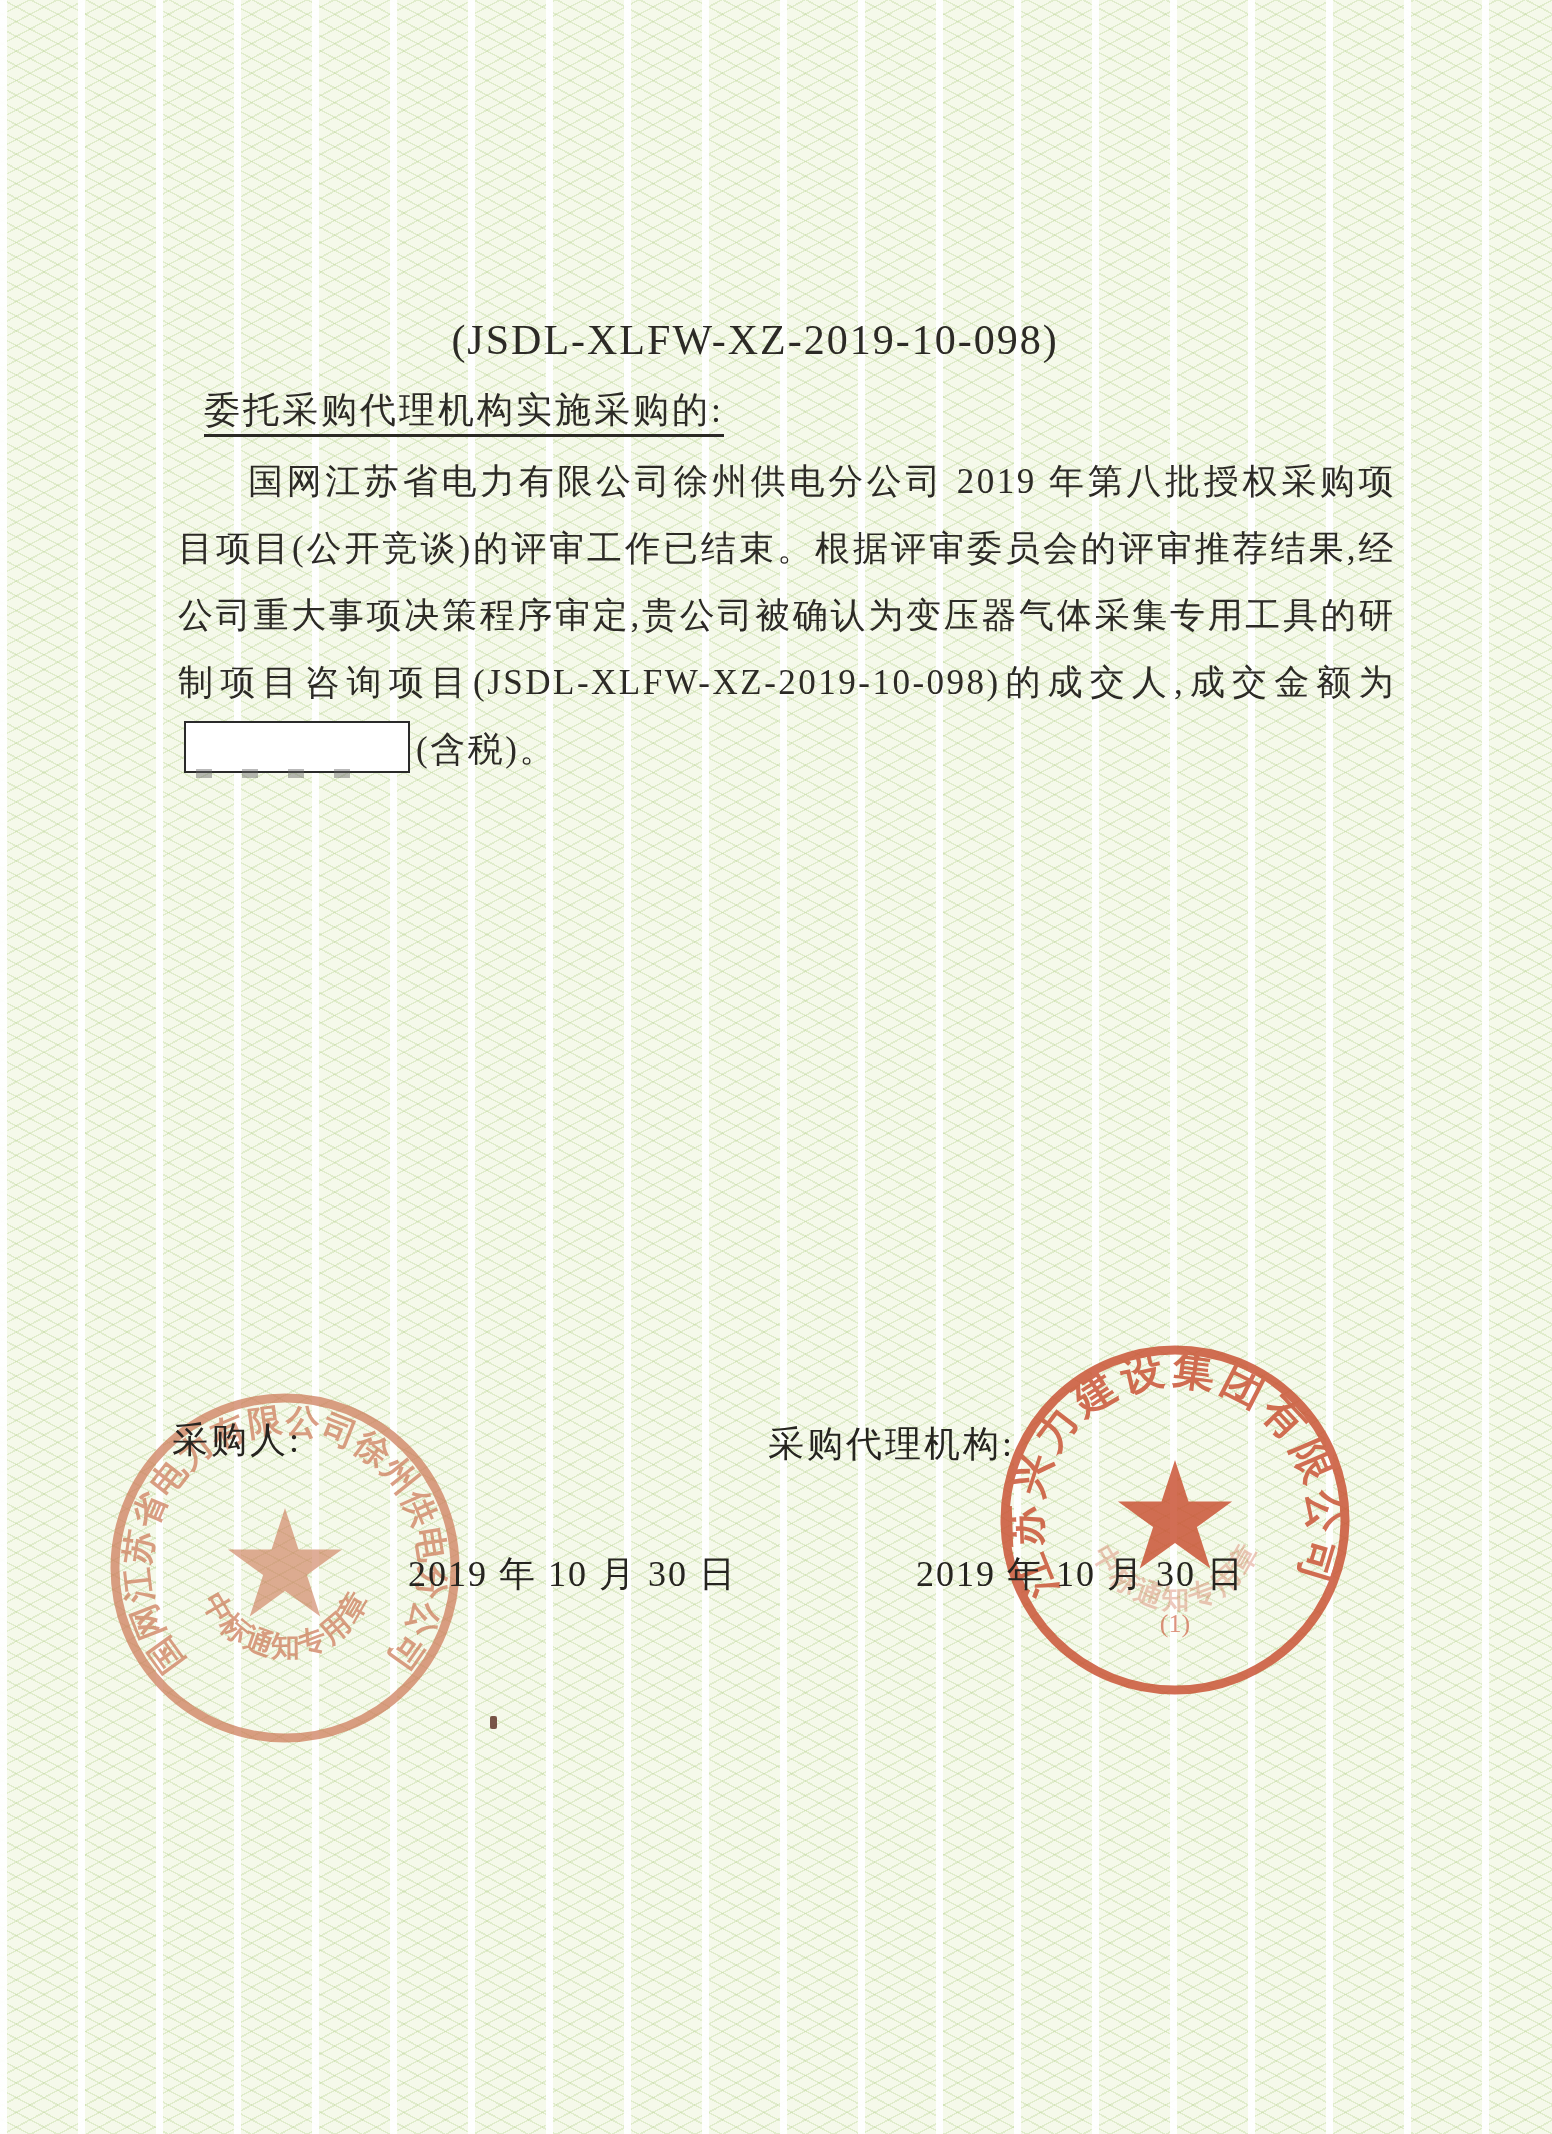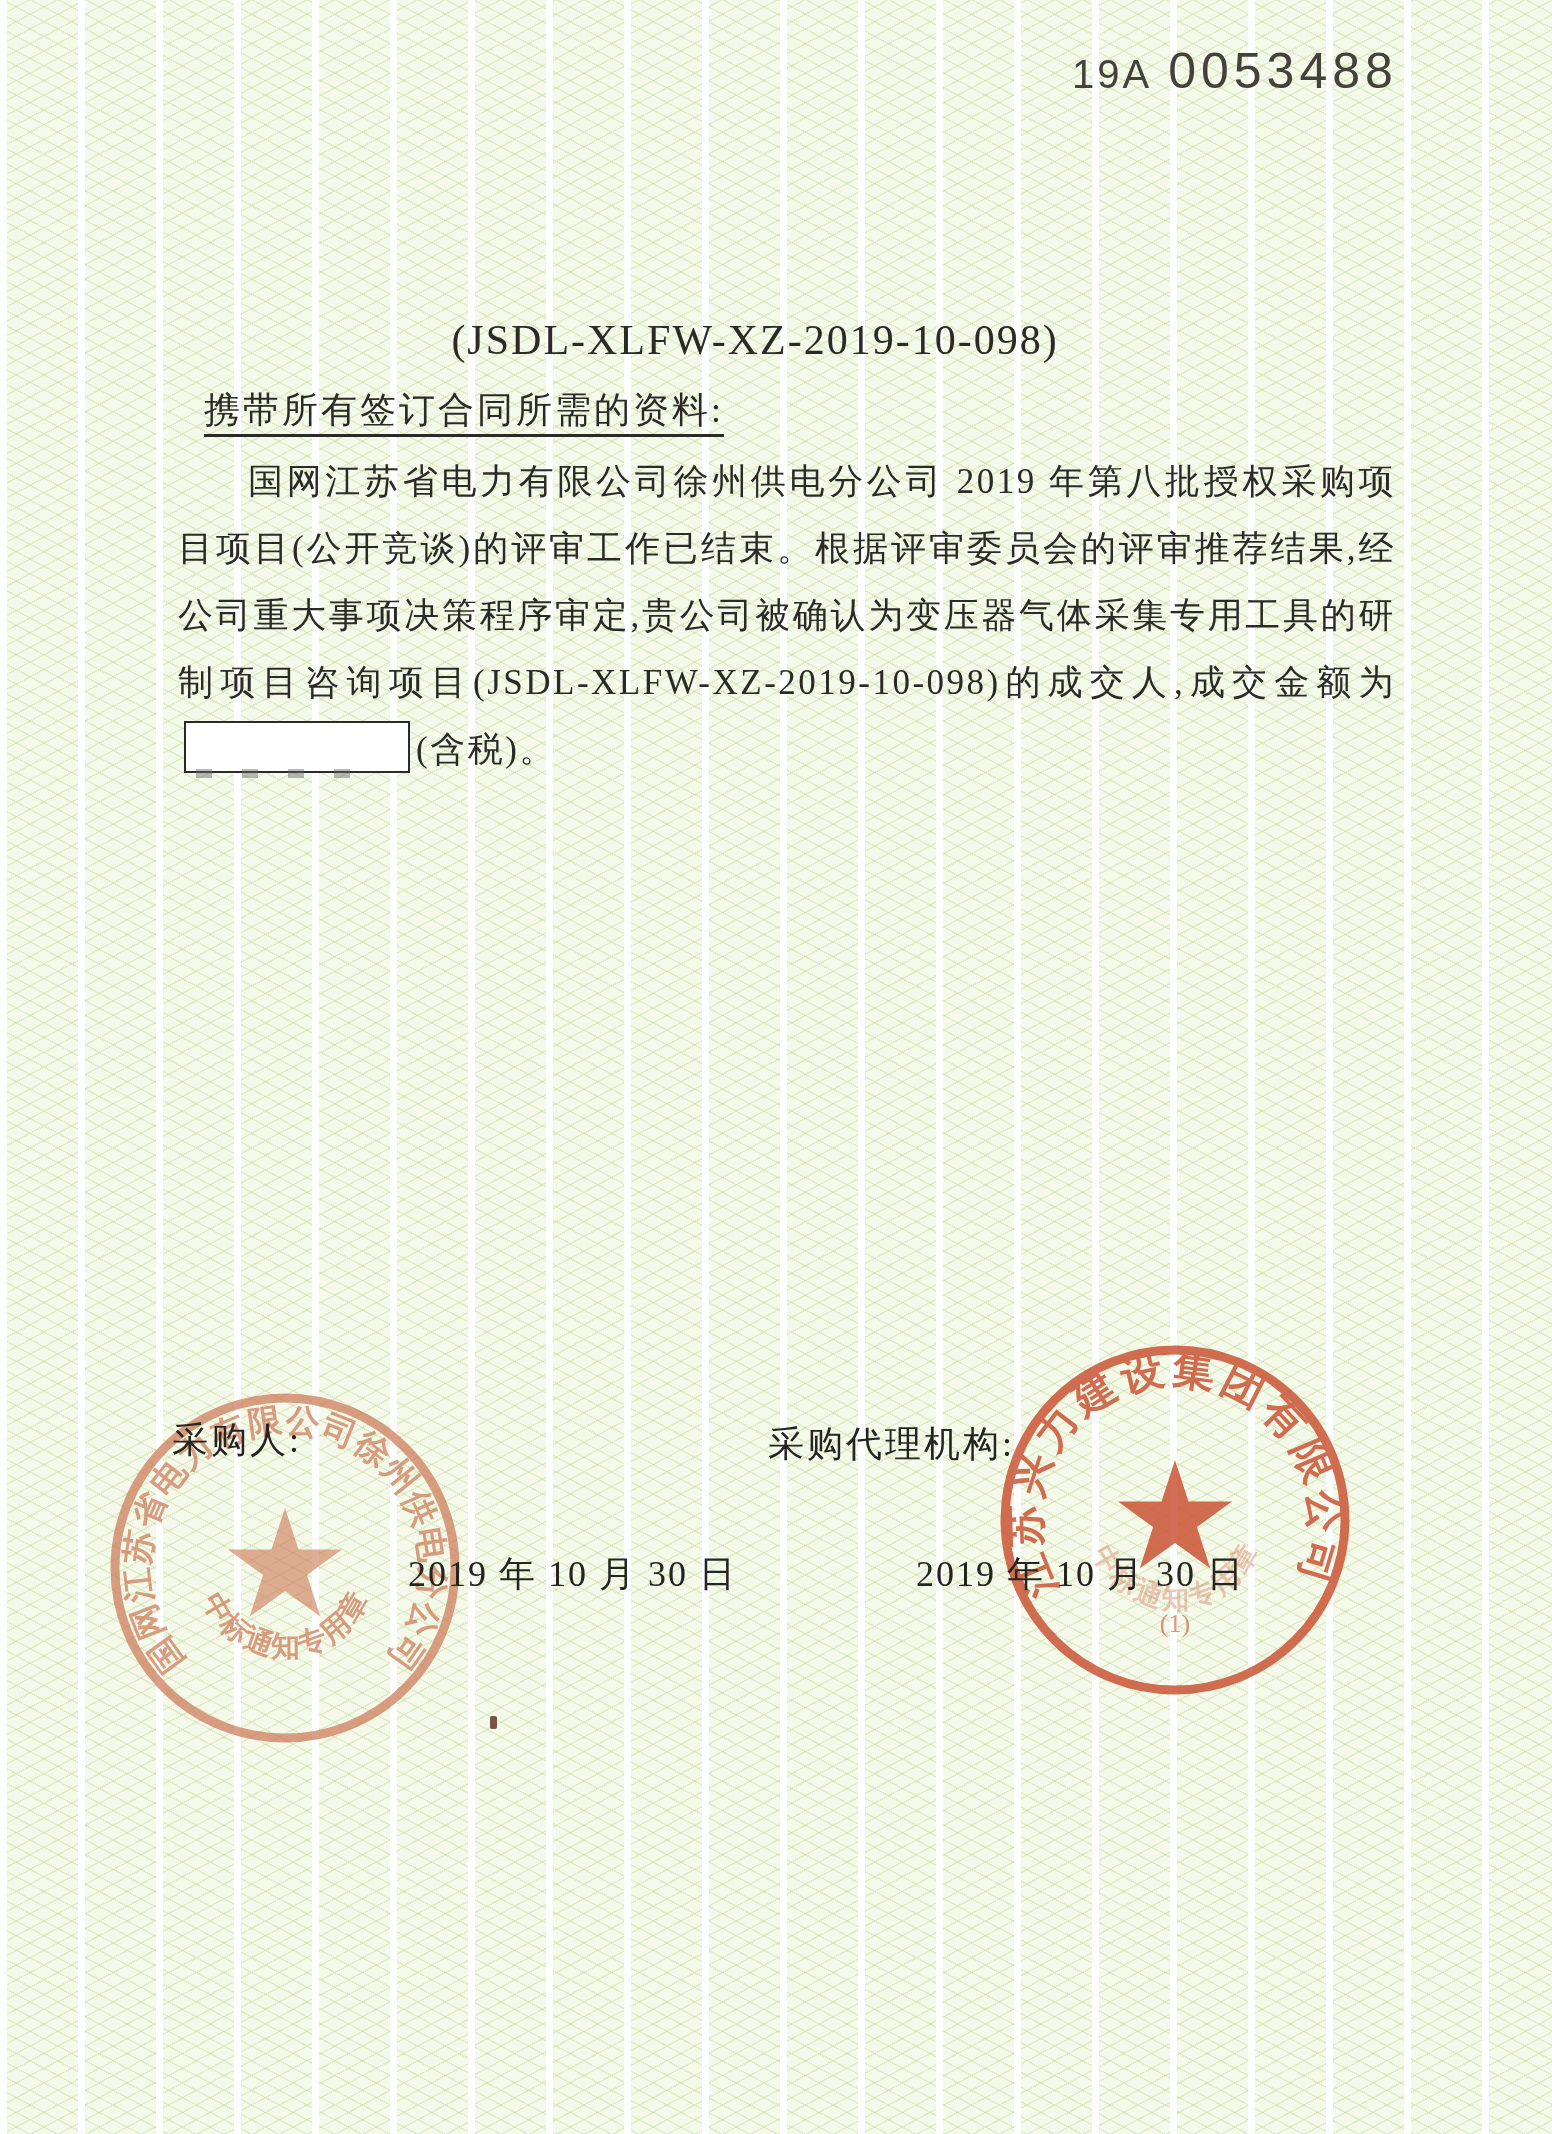--- a/index.html
+++ b/index.html
@@ -54,29 +54,25 @@
   .stamp{position:absolute;z-index:2;}
   .stamp.buyer{left:95px;top:1378px;opacity:.72;}
   .stamp.agency{left:985px;top:1330px;opacity:.82;}
   .speck{position:absolute;left:490px;top:1716px;width:7px;height:13px;background:#5a2c20;border-radius:2px;opacity:.8;}
 </style>
 </head>
 <body>
 
 <div class="page">
 
-  <div class="serial">
-    <span class="pfx">19A</span>
-    <span class="num">0053488</span>
-  </div>
 
   <div class="subtitle">(JSDL-XLFW-XZ-2019-10-098)</div>
 
   <div class="addressee">
-    <span class="uline">携带所有签订合同所需的资料:</span>
+    <span class="uline">委托采购代理机构实施采购的:</span>
   </div>
 
   <div class="content">
     <p><span>国网江苏省电力有限公司徐州供电分公司 2019 年第八批授权采购项目项目(公开竞谈)的评审工作已结束。根据评审委员会的评审推荐结果,经公司重大事项决策程序审定,贵公司被确认为变压器气体采集专用工具的研制项目咨询项目(JSDL-XLFW-XZ-2019-10-098)的成交人,成交金额为</span><span class="redaction"></span><span>(含税)。</span></p>
   </div>
 
   <svg class="stamp buyer" width="380" height="380" viewBox="0 0 380 380">
     <defs>
       <path id="arcOuterB" d="M 93.8,286.2 A 136,136 0 1 1 286.2,286.2"></path>
       <path id="arcInnerB" d="M 107.3,220.1 A 88,88 0 0 0 272.7,220.1"></path>

